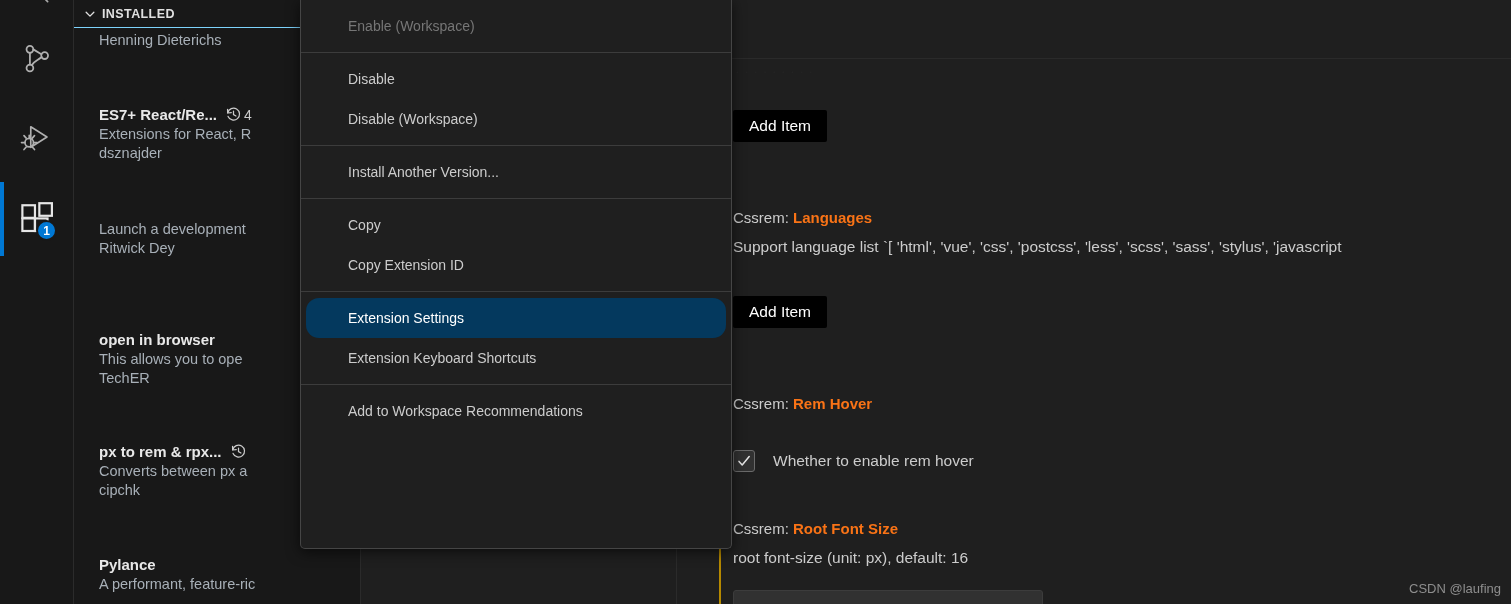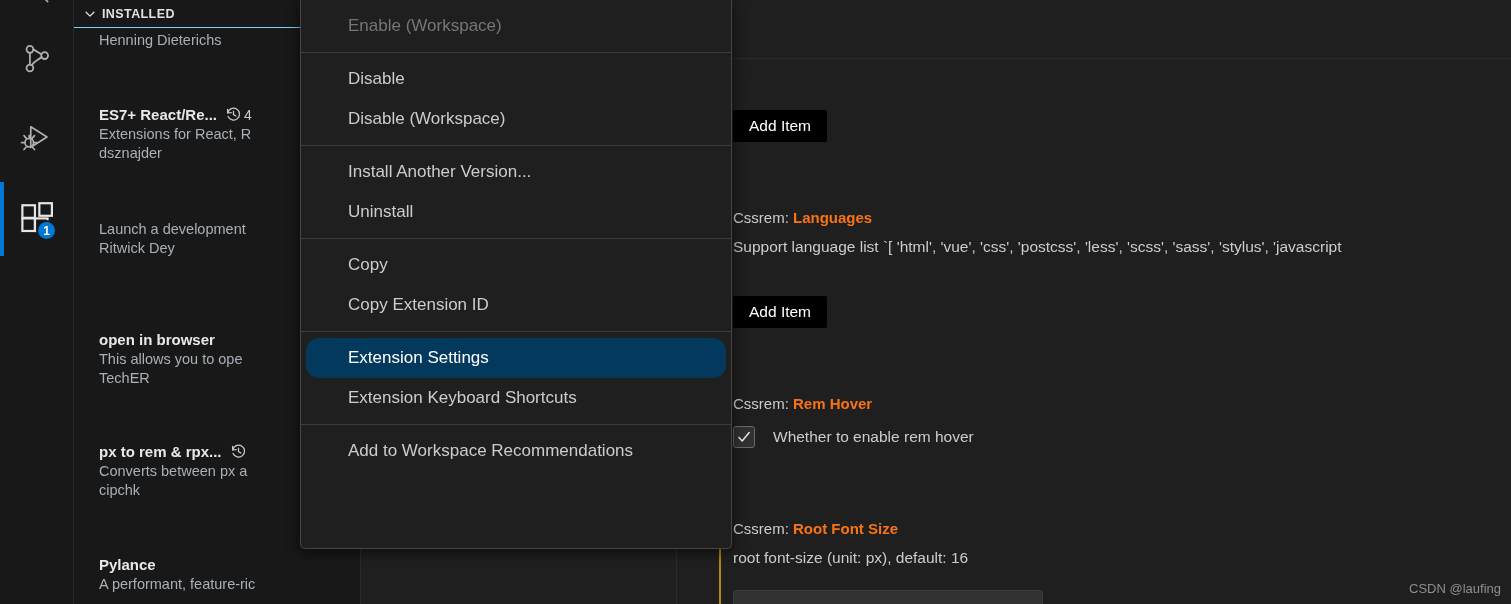--- a/index.html
+++ b/index.html
@@ -279,21 +279,21 @@
   .ctx-sep {
     height: 1px;
     background: #3c3c3c;
     margin: 0;
   }
   .ctx-item {
     height: 40px;
     display: flex;
     align-items: center;
     padding: 0 16px 0 47px;
-    font-size: 17px;
+    font-size: 14px;
     color: #cccccc;
     white-space: nowrap;
     cursor: pointer;
     box-sizing: border-box;
   }
   .ctx-item.disabled {
     color: #767676;
     cursor: default;
   }
   .ctx-item.selected {
@@ -459,21 +459,21 @@
 
   <div class="setting-block" style="left:733px; top:209px;">
     <div class="setting-title"><span>Cssrem: </span><b>Languages</b></div>
     <div class="setting-desc">Support language list `[ 'html', 'vue', 'css', 'postcss', 'less', 'scss', 'sass', 'stylus', 'javascript</div>
   </div>
   <button class="btn-primary" style="left:733px; top:296px;">Add Item</button>
 
   <div class="setting-block" style="left:733px; top:395px;">
     <div class="setting-title"><span>Cssrem: </span><b>Rem Hover</b></div>
   </div>
-  <div class="checkbox-row" style="left:733px; top:426px;">
+  <div class="checkbox-row" style="left:733px; top:450px;">
     <span class="cb-box">
       <svg width="16" height="16" viewBox="0 0 16 16" fill="none" stroke="#e6e6e6" stroke-width="1.5">
         <path d="M3 8.4 L6.2 12 L13.2 3.6" stroke-linecap="round" stroke-linejoin="round"></path>
       </svg>
     </span>
     <span class="cb-label">Whether to enable rem hover</span>
   </div>
 
   <div class="modified-bar" style="left:719px; top:506px; height:98px;"></div>
   <div class="setting-block" style="left:733px; top:520px;">
@@ -490,21 +490,20 @@
     <div class="ctx-sep"></div>
 
     <div class="ctx-group">
       <div class="ctx-item">Disable</div>
       <div class="ctx-item">Disable (Workspace)</div>
     </div>
     <div class="ctx-sep"></div>
 
     <div class="ctx-group">
       <div class="ctx-item">Install Another Version...</div>
-      <div class="ctx-item">Uninstall</div>
     </div>
     <div class="ctx-sep"></div>
 
     <div class="ctx-group">
       <div class="ctx-item">Copy</div>
       <div class="ctx-item">Copy Extension ID</div>
     </div>
     <div class="ctx-sep"></div>
 
     <div class="ctx-group">

